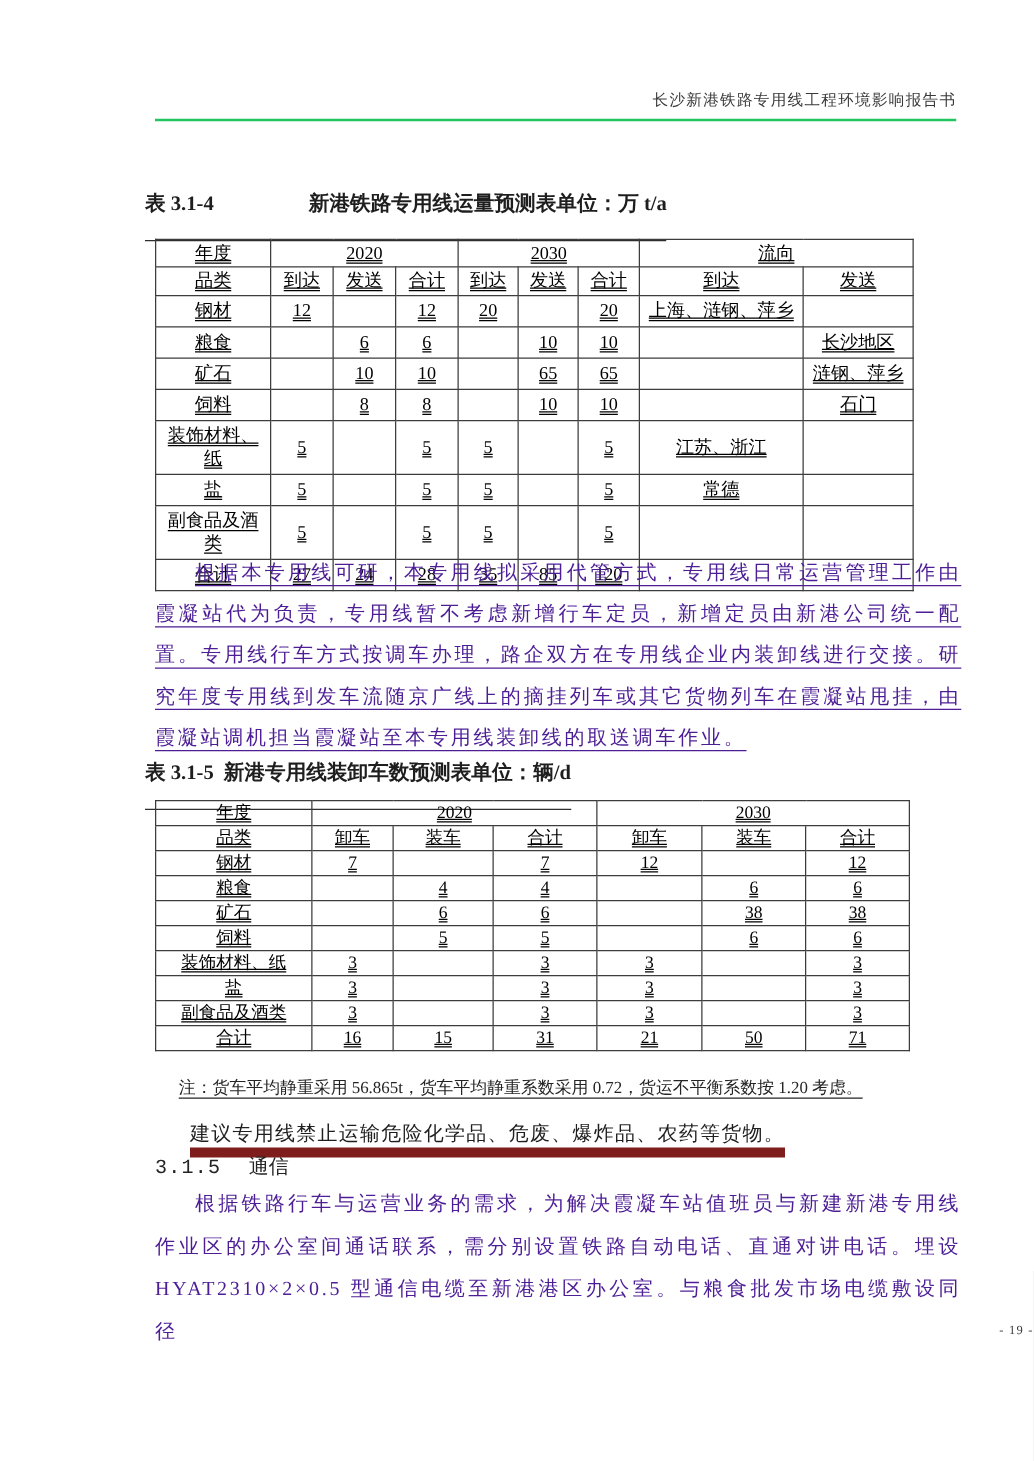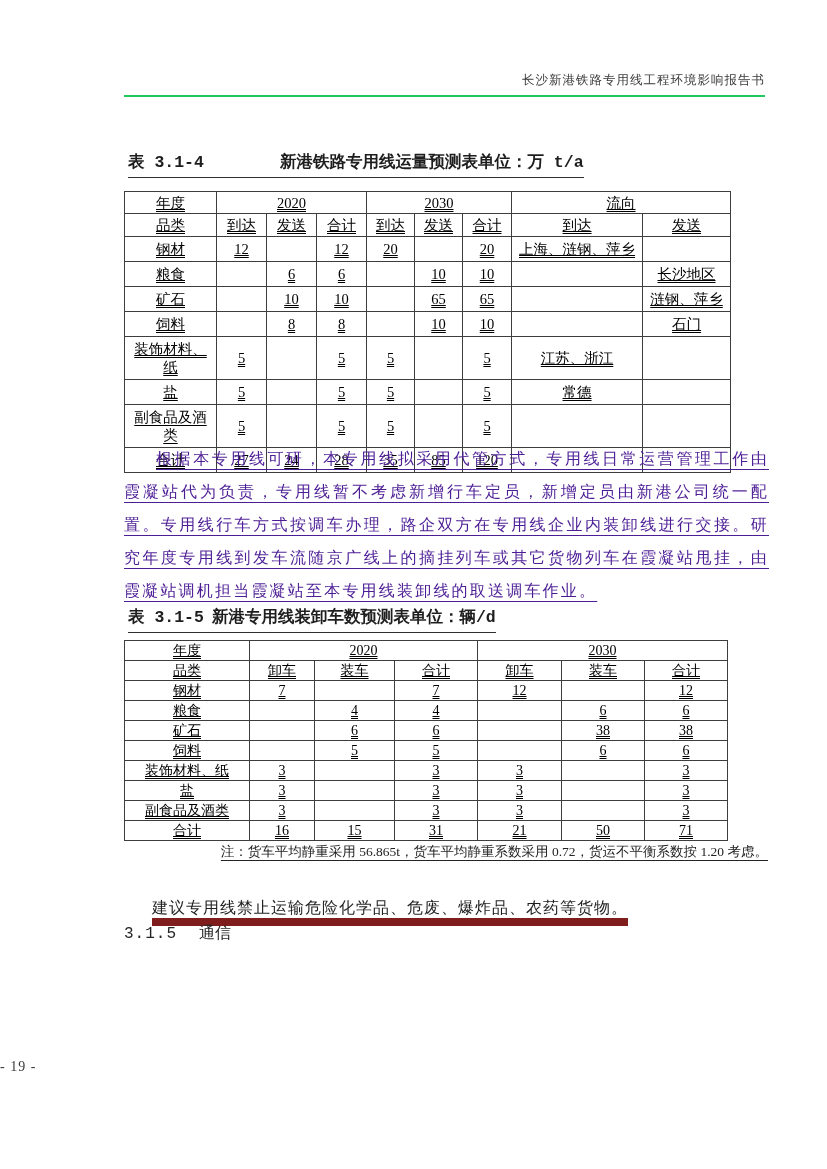--- a/index.html
+++ b/index.html
@@ -15,27 +15,27 @@
   }
   
   .hdr {
     position: absolute; left: 124px; top: 70px; width: 641px;
     text-align: right; font-size: 12.5px; line-height: 20px;
     letter-spacing: 1px; color: #3a3a3a;
     padding-bottom: 5px; border-bottom: 2px solid #22c55e;
   }
   
   .tbl-title {
-    position: absolute; left: 128px;
+    position: absolute; left: 116px;
     display: flex; align-items: baseline;
-    font-family: Liberation Mono, monospace;
+    font-family: Liberation Serif, serif;
     font-weight: 700; font-size: 16.5px; line-height: 23px;
     color: #1e1e1e;
     border-bottom: 1.5px solid #2e2e2e;
-    padding-bottom: 3px;
+    padding-bottom: 18px;
   }
   .tbl-title .gap-big { display: inline-block; width: 76px; }
   .tbl-title .gap-sm  { display: inline-block; width: 8px; }
   #title1 { top: 151px; }
   #title2 { top: 606px; text-align: center; }
   
   table {
     position: absolute; left: 124px;
     border-collapse: collapse; table-layout: fixed;
     font-size: 14.5px; color: #000000; text-decoration: underline;
@@ -63,36 +63,36 @@
     color: #4c1d95;
   }
   #para1 { top: 442px; text-decoration: underline; text-underline-offset: 5px; text-decoration-thickness: 1.2px; }
   #para2 { top: 947px; line-height: 34px; }
   
   .note {
     position: absolute; left: 143px; width: 625px;
     font-size: 13.5px; line-height: 20px; color: #242424;
     text-decoration: underline; text-underline-offset: 4px;
   }
-  #note1 { top: 842px; text-align: right; }
+  #note1 { top: 860px; }
   .advice {
     position: absolute; left: 152px; top: 897px;
     font-size: 16px; line-height: 22px; letter-spacing: 1px; color: #1f1f1f;
   }
   .advice span { border-bottom: 8px solid #7f1d1d; padding-bottom: 2px; }
   
   .sec-head {
     position: absolute; left: 124px; top: 923px;
     font-size: 16px; line-height: 22px; color: #242424; font-family: Liberation Mono, monospace;
   }
   .sec-head .num { margin-right: 22px; letter-spacing: 1px; }
   
   .footer {
     position: absolute; left: 0; top: 1059px; width: 100%;
-    text-align: left; font-size: 14px; color: #3a3a3a; letter-spacing: 1px;
+    text-align: right; font-size: 10px; color: #3a3a3a; letter-spacing: 1px;
   }
 </style>
 </head>
 <body>
 
 <div class="page">
 
   <div class="hdr">长沙新港铁路专用线工程环境影响报告书</div>
 
   <div class="tbl-title" id="title1">
@@ -333,16 +333,17 @@
   <div class="note" id="note1">注：货车平均静重采用 56.865t，货车平均静重系数采用 0.72，货运不平衡系数按 1.20 考虑。</div>
 
   <div class="advice">
     <span>建议专用线禁止运输危险化学品、危废、爆炸品、农药等货物。</span>
   </div>
 
   <div class="sec-head">
     <span class="num">3.1.5</span><span>通信</span>
   </div>
 
+  <div class="para" id="para2">根据铁路行车与运营业务的需求，为解决霞凝车站值班员与新建新港专用线作业区的办公室间通话联系，需分别设置铁路自动电话、直通对讲电话。埋设 HYAT2310×2×0.5 型通信电缆至新港港区办公室。与粮食批发市场电缆敷设同径</div>
 
   <div class="footer">- 19 -</div>
 
 </div>
 
 </body></html>

